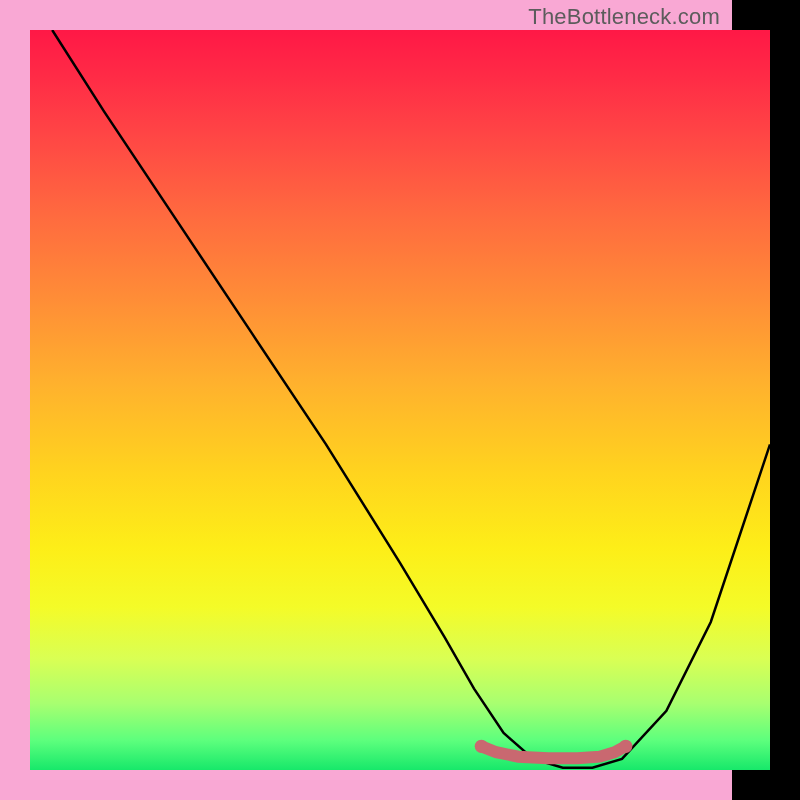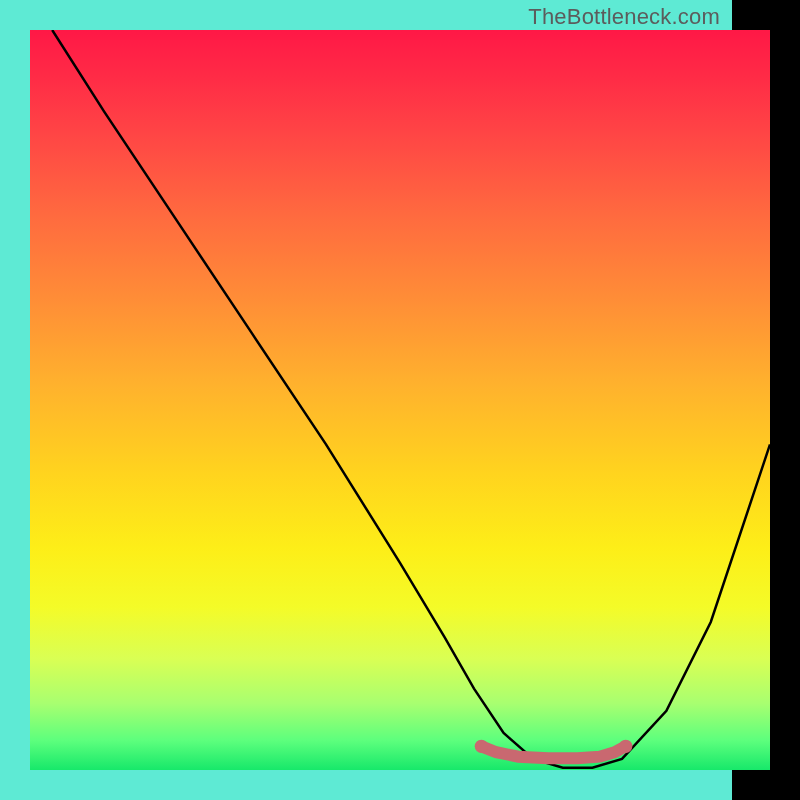--- a/index.html
+++ b/index.html
@@ -8,21 +8,21 @@
     width: 800px;
     height: 800px;
     background: #000;
     overflow: hidden;
     font-family: Arial, Helvetica, sans-serif;
   }
   .frame {
     position: relative;
     width: 732px;
     height: 800px;
-    background: #5eead4;
+    background: #f9a8d4;
   }
   .watermark {
     position: absolute;
     top: 4px;
     right: 12px;
     color: #5c5c5c;
     font-size: 22px;
     font-weight: 400;
     letter-spacing: 0.2px;
     z-index: 10;

